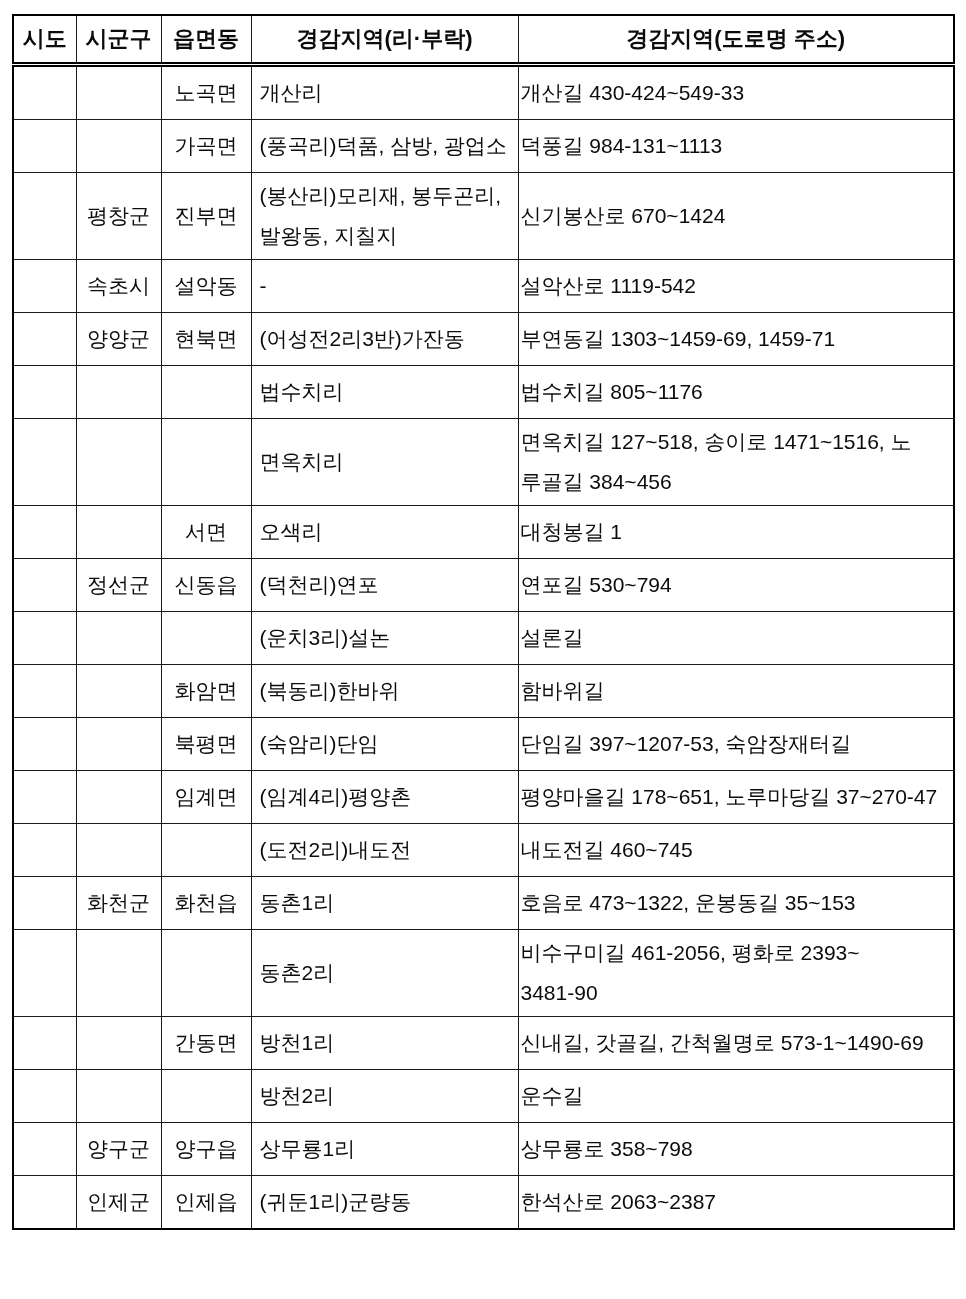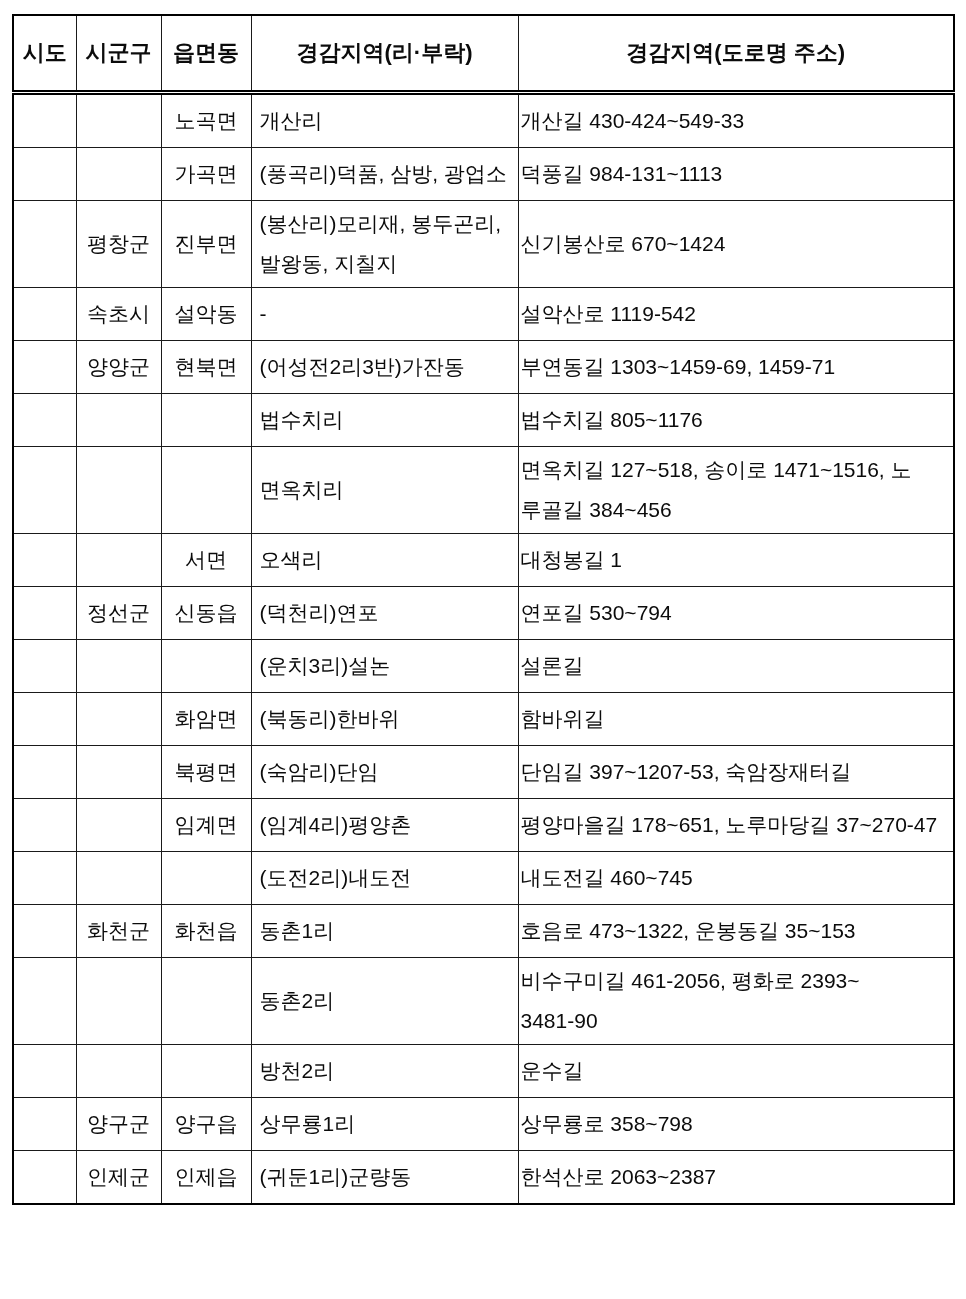--- a/index.html
+++ b/index.html
@@ -31,21 +31,21 @@
     font-size: 21px;
     vertical-align: middle;
     overflow: hidden;
   }
   table.mitigation thead th {
     font-weight: bold;
     text-align: center;
     height: 46px;
     border-bottom: 5px double #000000;
     font-size: 22px;
-    padding: 14px 2px;
+    padding: 0 2px;
   }
   table.mitigation tbody td {
     height: 46px;
     line-height: 40px;
     padding: 3px 4px;
   }
   
   table.mitigation tbody td.c {
     text-align: center;
     padding: 3px 4px;
@@ -200,20 +200,27 @@
           <td class="c"></td>
           <td class="c"></td>
           <td class="c"></td>
           <td class="l">동촌2리</td>
           <td class="l">비수구미길 461-2056, 평화로 2393~
 3481-90</td>
         </tr>
         <tr>
           <td class="c"></td>
           <td class="c"></td>
+          <td class="c">간동면</td>
+          <td class="l">방천1리</td>
+          <td class="l">신내길, 갓골길, 간척월명로 573-1~1490-69</td>
+        </tr>
+        <tr>
+          <td class="c"></td>
+          <td class="c"></td>
           <td class="c"></td>
           <td class="l">방천2리</td>
           <td class="l">운수길</td>
         </tr>
         <tr>
           <td class="c"></td>
           <td class="c">양구군</td>
           <td class="c">양구읍</td>
           <td class="l">상무룡1리</td>
           <td class="l">상무룡로 358~798</td>

